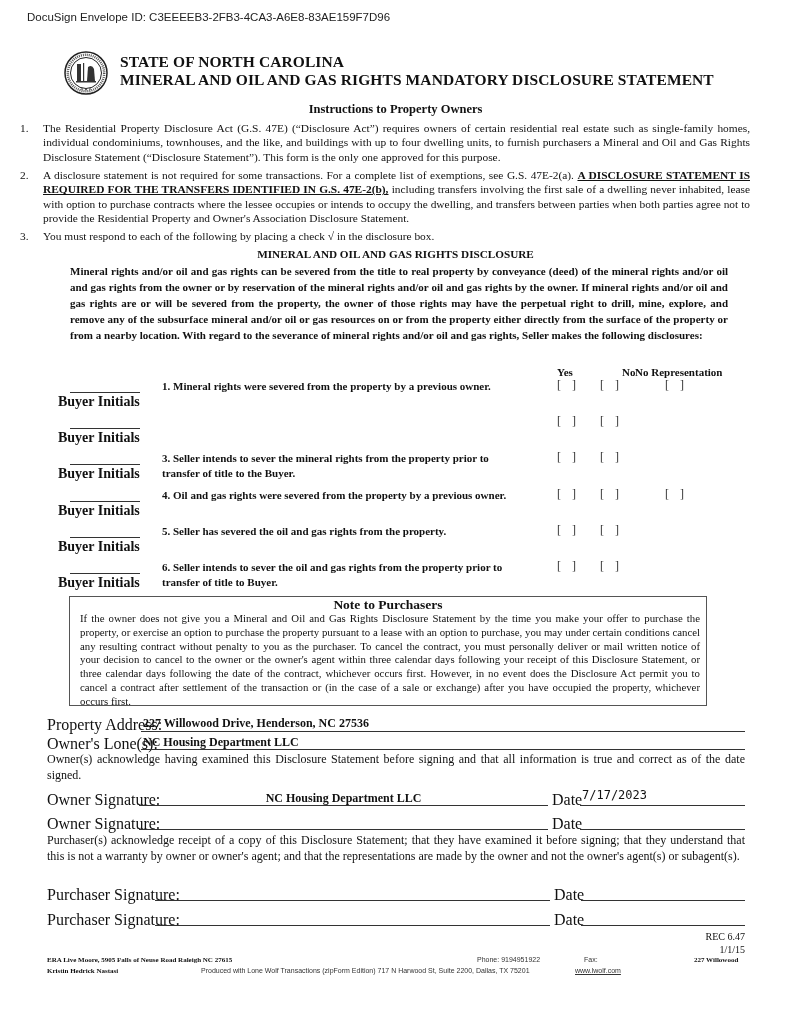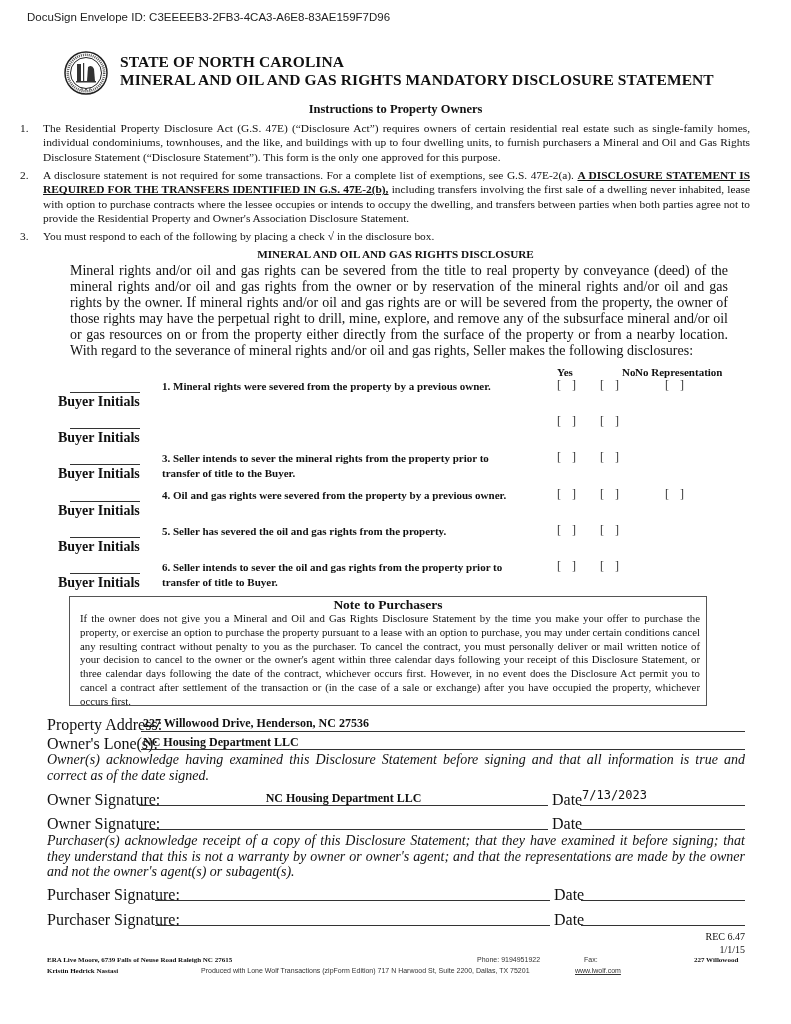--- a/index.html
+++ b/index.html
@@ -8,33 +8,33 @@
   .envelope { left: 27px; top: 11px; font-family: "Liberation Sans", sans-serif; font-size: 11.5px; color: #222; }
   .seal { left: 64px; top: 51px; width: 44px; height: 44px; }
   .title1 { left: 120px; top: 53px; font-size: 15.5px; font-weight: bold; letter-spacing: 0.1px; }
   .title2 { left: 120px; top: 71px; font-size: 15.5px; font-weight: bold; letter-spacing: 0.1px; }
   .instr-head { left: 0; width: 791px; top: 102px; text-align: center; font-size: 12.5px; font-weight: bold; }
   .instr { left: 20px; width: 730px; font-size: 11.4px; line-height: 14.4px; text-align: justify; }
   .instr .num { position: absolute; left: 0; top: 0; }
   .instr .txt { margin-left: 23px; }
   .u { text-decoration: underline; font-weight: bold; }
   .disc-head { left: 0; width: 791px; top: 248px; text-align: center; font-size: 11.2px; font-weight: bold; }
-  .disc-para { left: 70px; width: 658px; top: 263px; font-size: 14px; font-weight: normal; line-height: 16px; text-align: justify; }
+  .disc-para { left: 70px; width: 658px; top: 263px; font-size: 11px; font-weight: bold; line-height: 16px; text-align: justify; }
   .col-h { font-size: 11px; font-weight: bold; top: 366px; }
   .initials-line { left: 70px; width: 70px; border-bottom: 1px solid #333; height: 0; }
   .initials-lbl { left: 58px; font-size: 14px; font-weight: bold; }
   .q-txt { left: 162px; width: 380px; font-size: 11px; font-weight: bold; line-height: 14.6px; }
   .chk { font-size: 12px; color: #333; letter-spacing: 4px; }
   .note-box { left: 69px; top: 596px; width: 638px; height: 110px; border: 1px solid #555; box-sizing: border-box; }
   .note-title { left: 69px; width: 638px; top: 597px; text-align: center; font-size: 13.5px; font-weight: bold; }
   .note-body { left: 80px; width: 620px; top: 612px; font-size: 10.8px; line-height: 13.8px; text-align: justify; }
   .field-lbl { font-size: 16px; }
   .field-val { font-size: 12px; font-weight: bold; }
   .line { border-bottom: 1px solid #333; height: 0; }
-  .ital { left: 47px; width: 698px; font-size: 14px; font-style: italic; line-height: 15.5px; text-align: justify; }
+  .ital { left: 47px; width: 698px; font-size: 12px; line-height: 15.5px; text-align: justify; }
   .footer-sm { font-size: 7px; font-weight: bold; }
   .footer-sans { font-family: "Liberation Sans", sans-serif; font-size: 7px; color: #333; }
   .rec { font-size: 10px; }
 </style>
 </head>
 <body>
 
 <div class="abs envelope">DocuSign Envelope ID: C3EEEEB3-2FB3-4CA3-A6E8-83AE159F7D96</div>
 
 <svg class="abs seal" viewBox="0 0 44 44">
@@ -138,40 +138,40 @@
 <div class="abs line" style="left:141px;top:749px;width:604px;"></div>
 <div class="abs field-val" style="left:143px;top:735px;">NC Housing Department LLC</div>
 
 <div class="abs ital" style="top:752px;">Owner(s) acknowledge having examined this Disclosure Statement before signing and that all information is true and  correct as of the date signed.</div>
 
 <div class="abs field-lbl" style="left:47px;top:791px;">Owner Signature:</div>
 <div class="abs line" style="left:139px;top:805px;width:409px;"></div>
 <div class="abs field-val" style="left:139px;width:409px;top:791px;text-align:center;">NC Housing Department LLC</div>
 <div class="abs field-lbl" style="left:552px;top:791px;">Date</div>
 <div class="abs line" style="left:580px;top:805px;width:165px;"></div>
-<div class="abs" style="left:582px;top:788px;font-family:'DejaVu Sans Mono',monospace;font-size:12px;">7/13/2023</div>
+<div class="abs" style="left:582px;top:788px;font-family:'DejaVu Sans Mono',monospace;font-size:12px;">7/17/2023</div>
 
 <div class="abs field-lbl" style="left:47px;top:815px;">Owner Signature:</div>
 <div class="abs line" style="left:139px;top:829px;width:409px;"></div>
 <div class="abs field-lbl" style="left:552px;top:815px;">Date</div>
 <div class="abs line" style="left:580px;top:829px;width:165px;"></div>
 
 <div class="abs ital" style="top:833px;">Purchaser(s) acknowledge receipt of a copy of this Disclosure Statement; that they have examined it before signing; that  they understand that this is not a warranty by owner or owner's agent; and that the representations are made by the  owner and not the owner's agent(s) or subagent(s).</div>
 
 <div class="abs field-lbl" style="left:47px;top:886px;">Purchaser Signature:</div>
 <div class="abs line" style="left:155px;top:900px;width:395px;"></div>
 <div class="abs field-lbl" style="left:554px;top:886px;">Date</div>
 <div class="abs line" style="left:581px;top:900px;width:164px;"></div>
 
 <div class="abs field-lbl" style="left:47px;top:911px;">Purchaser Signature:</div>
 <div class="abs line" style="left:155px;top:925px;width:395px;"></div>
 <div class="abs field-lbl" style="left:554px;top:911px;">Date</div>
 <div class="abs line" style="left:581px;top:925px;width:164px;"></div>
 
 <div class="abs rec" style="right:46px;top:931px;">REC 6.47</div>
 <div class="abs rec" style="right:46px;top:944px;">1/1/15</div>
-<div class="abs footer-sm" style="left:47px;top:956px;">ERA Live Moore, 6739 Falls of Neuse Road Raleigh NC 27615</div>
+<div class="abs footer-sm" style="left:47px;top:956px;">ERA Live Moore, 5905 Falls of Neuse Road Raleigh NC 27615</div>
 <div class="abs footer-sm" style="left:47px;top:967px;">Kristin Hedrick Nastasi</div>
 <div class="abs footer-sans" style="left:477px;top:956px;">Phone: 9194951922</div>
 <div class="abs footer-sans" style="left:584px;top:956px;">Fax:</div>
 <div class="abs footer-sm" style="left:694px;top:956px;">227 Willowood</div>
 <div class="abs footer-sans" style="left:201px;top:967px;">Produced with Lone Wolf Transactions (zipForm Edition) 717 N Harwood St, Suite 2200, Dallas, TX  75201</div>
 <div class="abs footer-sans" style="left:575px;top:967px;text-decoration:underline;">www.lwolf.com</div>
 
 </body></html>

